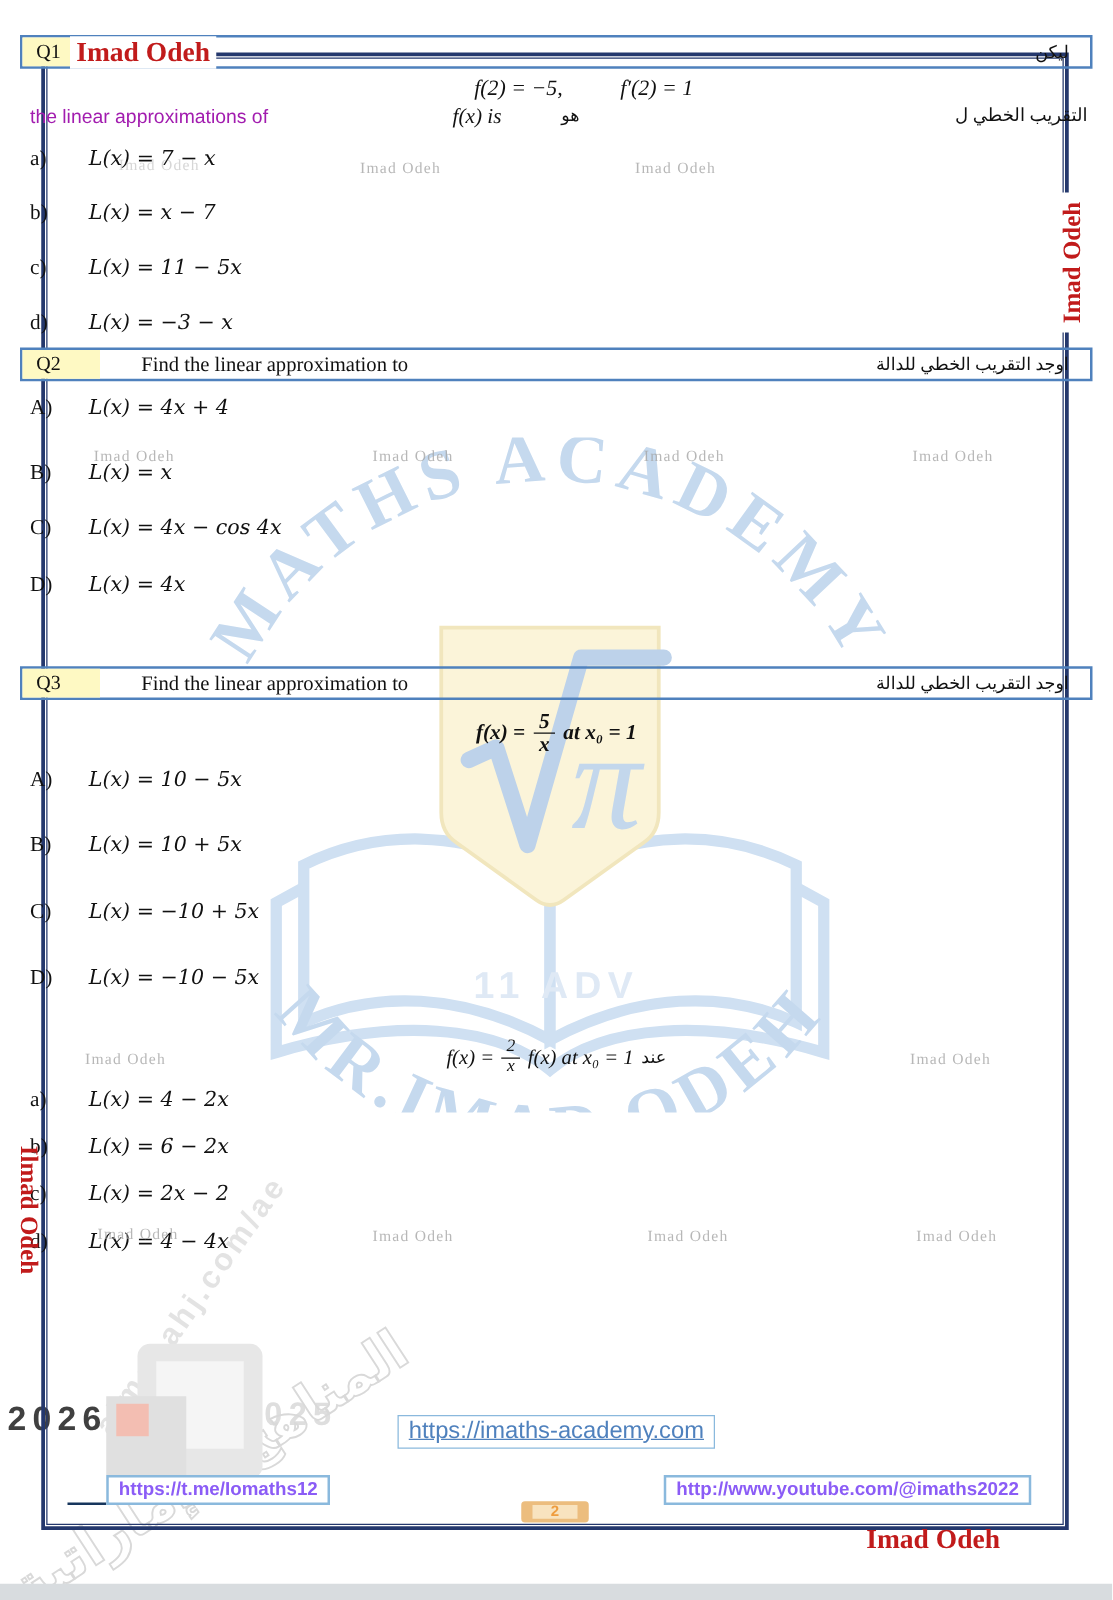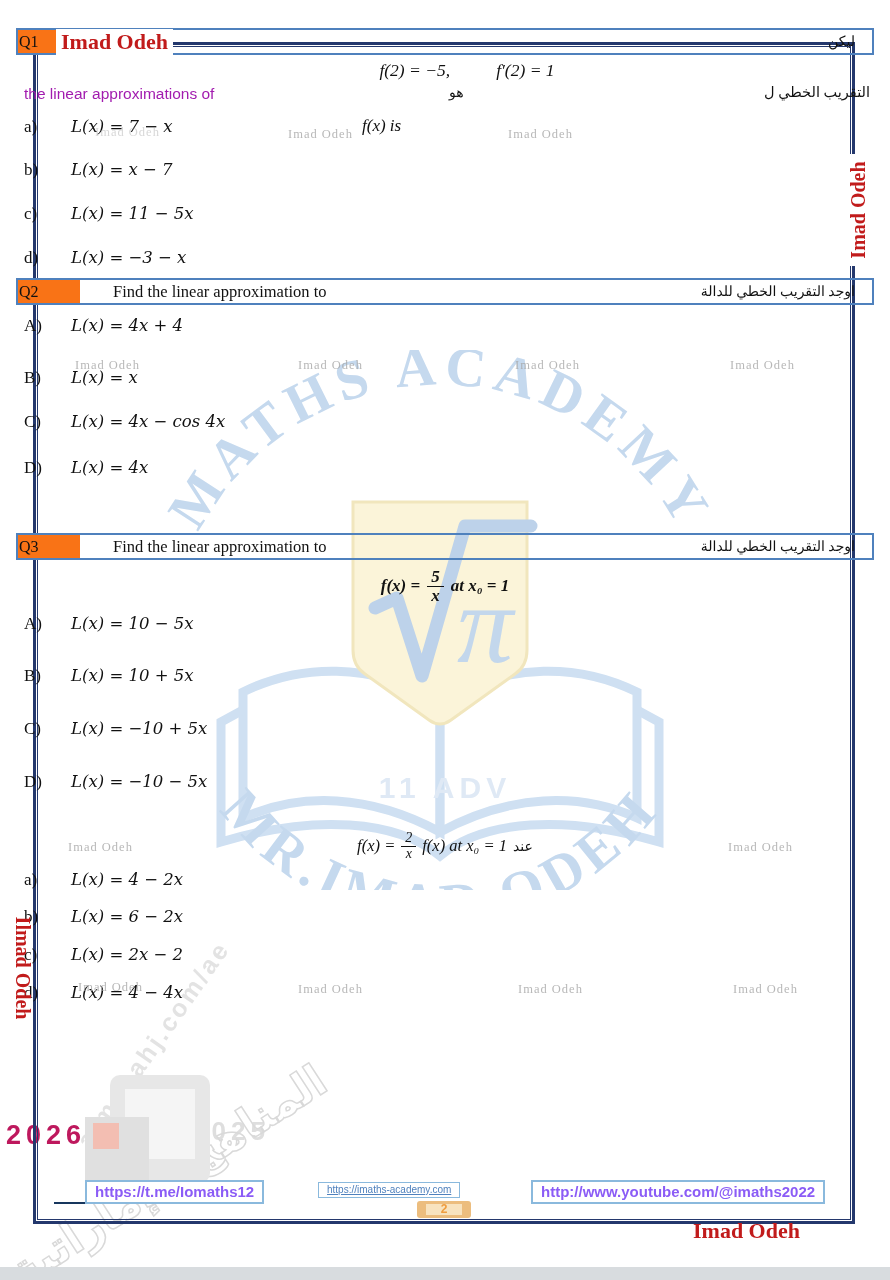--- a/index.html
+++ b/index.html
@@ -24,52 +24,52 @@
   
   .wm-gray{position:absolute;color:#a6a6a6;opacity:.8;font-size:12.5px;letter-spacing:1px;
            font-family:"Liberation Serif",serif;z-index:2;}
   .wm-faint{opacity:.45;}
 
   
   .logo-wm{position:absolute;left:125px;top:350px;z-index:0;pointer-events:none;}
 
   
   .year-wm{position:absolute;font-family:"Liberation Sans",sans-serif;font-weight:bold;
-           color:#be185d;letter-spacing:5px;z-index:0;}
+           color:#404040;letter-spacing:5px;z-index:0;}
   .site-wm{position:absolute;left:30px;top:1030px;transform:rotate(-55deg);color:#e3e3e3;
            font-size:25px;font-weight:bold;letter-spacing:3px;z-index:0;
            font-family:"Liberation Sans",sans-serif;}
   .arabic-wm{position:absolute;left:-15px;top:1150px;transform:rotate(-33deg);font-size:44px;
              font-weight:bold;color:transparent;-webkit-text-stroke:1.5px #d9d9d9;z-index:0;
              font-family:"DejaVu Sans",sans-serif;}
   .phone-wm{position:absolute;left:85px;top:1075px;z-index:0;}
   .phone-wm .tablet{position:absolute;left:25px;top:0;width:100px;height:108px;background:#e7e7e7;
                     border-radius:10px;}
   .phone-wm .tablet-screen{position:absolute;left:40px;top:14px;width:70px;height:70px;background:#f5f5f5;}
   .phone-wm .card{position:absolute;left:0;top:42px;width:64px;height:66px;background:#e0e0e0;}
   .phone-wm .reddot{position:absolute;left:8px;top:48px;width:26px;height:26px;background:#f3beb2;}
 
   
   .content{position:absolute;inset:4px;z-index:1;}
   .qblock{position:absolute;left:12px;right:12px;}
   .qheader{display:flex;align-items:stretch;height:23px;border:2px solid #4f81bd;
            background:transparent;}
-  .qcell{width:62px;background:#f97316;display:flex;align-items:center;padding-left:1px;
+  .qcell{width:62px;background:#fef9c3;display:flex;align-items:center;padding-left:11px;
          font-size:16px;box-sizing:border-box;}
   .qtitle{display:flex;align-items:center;margin-left:33px;font-size:16.5px;}
   .qar{display:flex;align-items:center;margin-left:auto;padding-right:17px;font-size:14px;}
 
   .eqline{text-align:center;font-size:17px;font-style:italic;margin-top:2px;height:24px;line-height:24px;}
   .eq-bold{font-weight:bold;}
   .given{display:flex;justify-content:center;gap:46px;transform:translateX(22px);
          font-size:17.5px;font-style:italic;height:24px;line-height:24px;margin-top:3px;}
   .stemline{position:relative;height:24px;margin-top:1px;}
   .stem-en{position:absolute;left:8px;top:2px;font-family:"Liberation Sans",sans-serif;
            font-size:15.5px;color:#a21caf;}
-  .stem-fx{position:absolute;left:346px;top:0;font-size:17px;font-style:italic;margin-top:33px;}
+  .stem-fx{position:absolute;left:346px;top:0;font-size:17px;font-style:italic;}
   .stem-ar{position:absolute;left:433px;top:1px;font-size:14px;}
   .stem-ar-right{position:absolute;right:4px;top:1px;font-size:14.5px;}
 
   .opt{display:flex;height:24px;line-height:24px;font-size:17px;margin-left:8px;}
   .opt-label{width:47px;}
   .opt-f{font-style:italic;font-family:"DejaVu Serif",serif;font-size:16.5px;}
 
   .fracline{display:flex;justify-content:center;align-items:center;gap:7px;
             font-size:17px;font-style:italic;margin-top:4px;height:44px;}
   .frac{display:inline-flex;flex-direction:column;align-items:center;line-height:1.05;}
@@ -77,22 +77,22 @@
   .frac-sm{font-size:14px;}
   .q4eq{height:28px;margin-top:2px;font-size:16.5px;display:flex;justify-content:center;
         align-items:center;gap:6px;font-style:italic;}
 
   
   .teacher{position:absolute;left:0;top:1151px;width:890px;text-align:center;color:#1257a8;
            font-weight:bold;font-size:15px;font-family:"Liberation Sans",sans-serif;z-index:2;}
   .linkbox{position:absolute;top:1180px;border:2px solid #8ab9dd;background:#fff;color:#8b5cf6;
            font-family:"Liberation Sans",sans-serif;font-weight:bold;font-size:15px;
            padding:1px 8px 2px 8px;z-index:2;white-space:nowrap;}
-  .linkbox.mid{border-width:1.5px;color:#4f81bd;font-weight:normal;font-size:10px;
-               text-decoration:underline;top:1182px;}
+  .linkbox.mid{border-width:1.5px;color:#4f81bd;font-weight:normal;font-size:19px;
+               text-decoration:underline;top:1132px;}
   .tg-line{position:absolute;left:54px;top:1202px;width:33px;border-top:2px solid #17365d;z-index:2;}
   .badge{position:absolute;left:417px;top:1201px;width:54px;height:17px;background:#ecbd7e;
          border-radius:3px;z-index:3;display:flex;align-items:center;justify-content:center;}
   .badge-inner{width:36px;height:11px;background:#f8e3bf;display:flex;align-items:center;
                justify-content:center;color:#ef9d3f;font-weight:bold;font-size:12px;
                font-family:"Liberation Sans",sans-serif;line-height:11px;}
   .bottom-strip{position:absolute;left:0;bottom:0;width:890px;height:13px;background:#d8dcdf;z-index:2;}
 </style>
 </head>
 <body>

